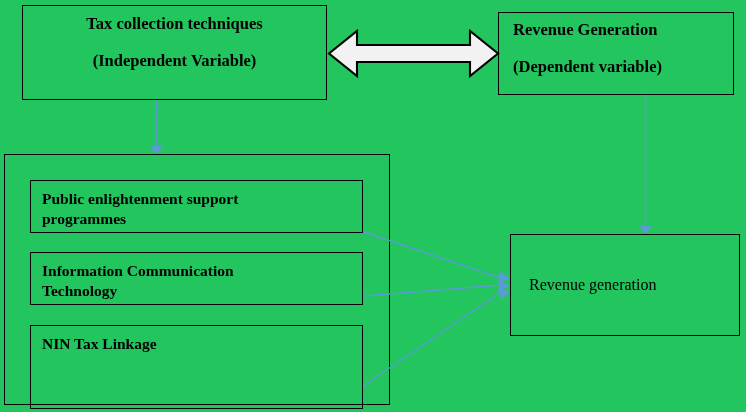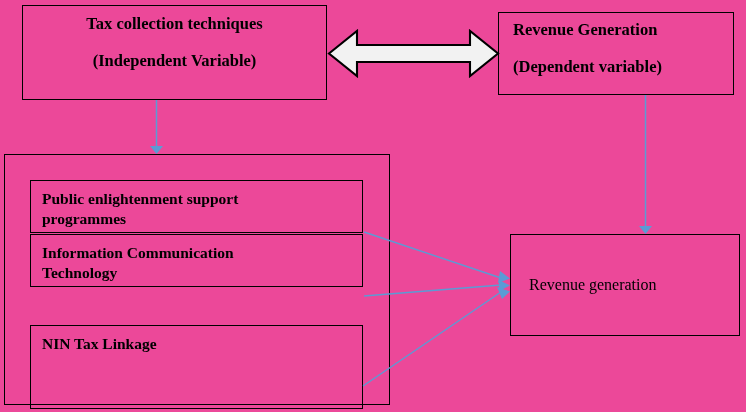--- a/index.html
+++ b/index.html
@@ -8,21 +8,21 @@
     background: #ffffff;
   }
   body {
     font-family: "Liberation Serif", serif;
     -webkit-font-smoothing: antialiased;
   }
   #canvas {
     position: relative;
     width: 746px;
     height: 412px;
-    background: #ec4899;
+    background: #22c55e;
     overflow: hidden;
   }
   .box {
     position: absolute;
     box-sizing: border-box;
     border: 1.6px solid #000000;
     background: transparent;
   }
   .box-text {
     font-family: "Liberation Serif", serif;
@@ -87,21 +87,21 @@
     padding: 8px 0 0 11px;
   }
   .tech-box .label {
     font-size: 15.5px;
     font-weight: bold;
     line-height: 1.28;
     color: #000000;
     text-align: left;
   }
   #tech-box-0 { top: 180px; height: 53px; }
-  #tech-box-1 { top: 234px; height: 53px; }
+  #tech-box-1 { top: 252px; height: 53px; }
   #tech-box-2 { top: 325px; height: 84px; }
 
   
   #outcome-box {
     left: 510px;
     top: 234px;
     width: 230px;
     height: 102px;
     display: flex;
     align-items: center;

